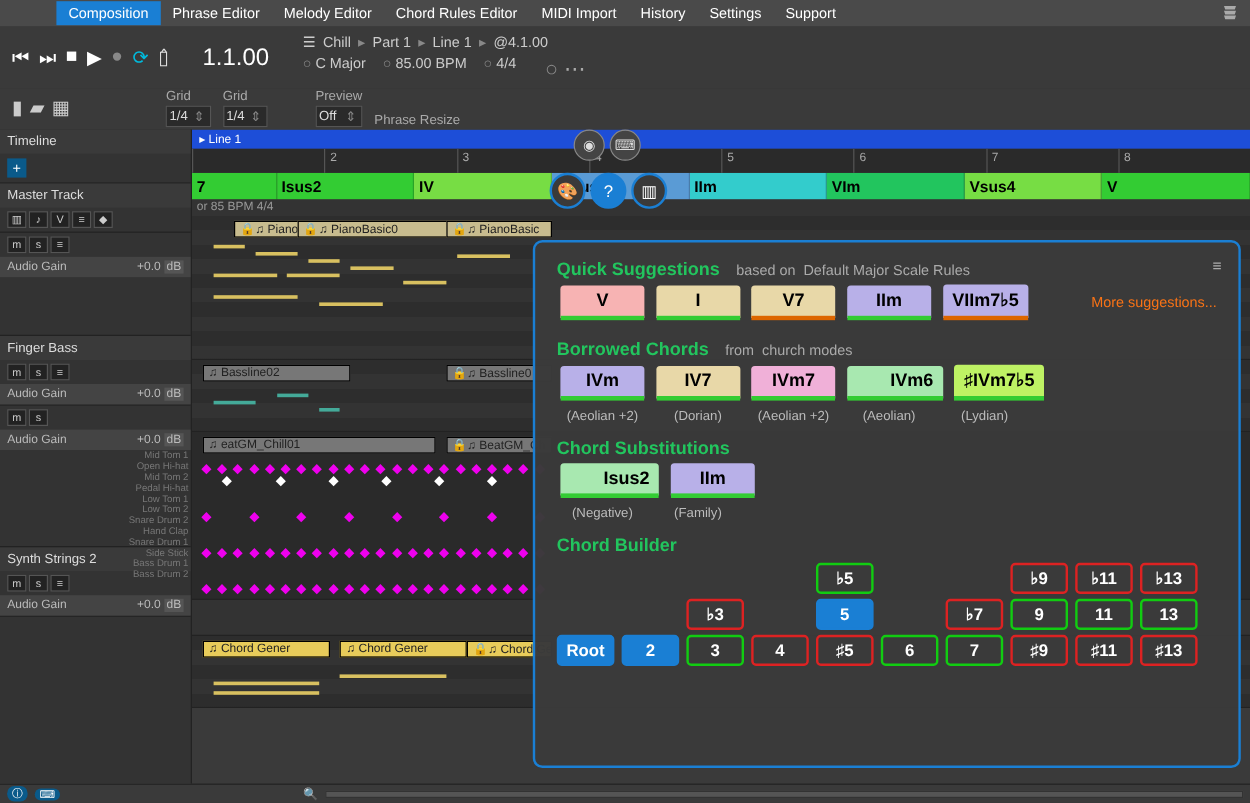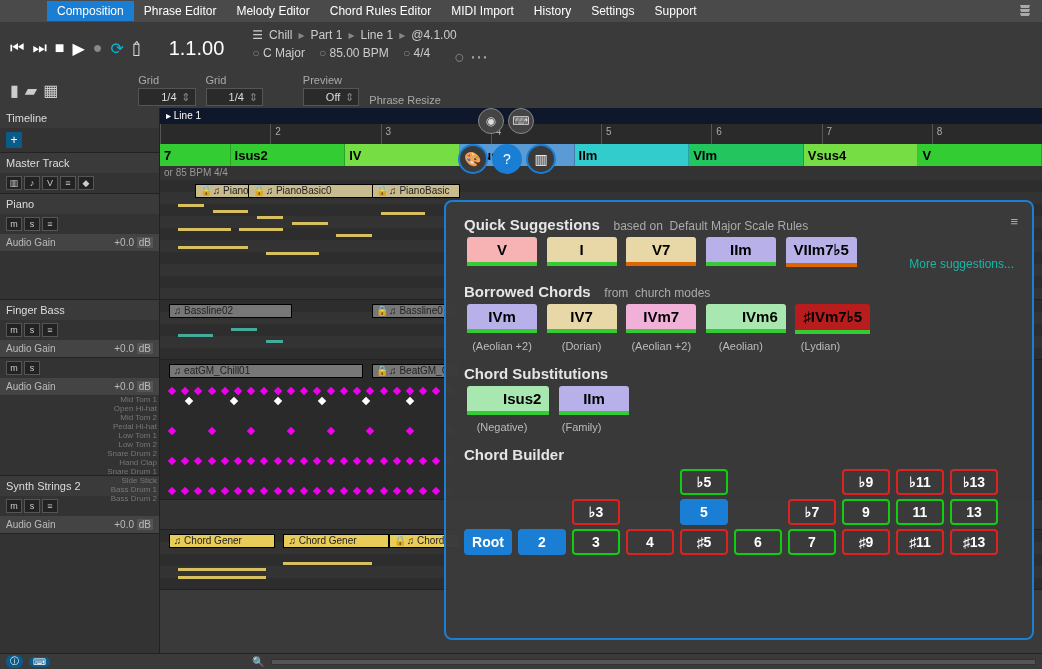--- a/index.html
+++ b/index.html
@@ -74,21 +74,21 @@
   background: #3a3a3a;
   font-size: 11px;
 }
 .toolbar2 .icons { display: flex; gap: 6px; font-size: 16px; color: #ccc; align-self: center;}
 .toolbar2 .group { display: flex; flex-direction: column; gap: 2px; }
 .toolbar2 .lbl { color: #aaa; font-size: 11px; }
 .toolbar2 select, .toolbar2 .sel {
   background: #2a2a2a;
   border: 1px solid #555;
   color: #ddd;
-  padding: 2px 18px 2px 22px;
+  padding: 2px 18px 2px 2px;
   font-size: 11px;
   position: relative;
 }
 .toolbar2 .sel::after {
   content: "⇕";
   position: absolute;
   right: 4px;
   color: #888;
 }
 
@@ -144,21 +144,21 @@
   color: #bbb;
   font-size: 10px;
 }
 
 .timeline-area {
   flex: 1;
   position: relative;
   overflow: hidden;
 }
 .line-header {
-  background: #0f172a;
+  background: #1d4ed8;
   color: #fff;
   font-size: 10px;
   padding: 2px 6px;
   height: 16px;
 }
 .ruler {
   height: 20px;
   background: #2a2a2a;
   position: relative;
   display: flex;
@@ -237,21 +237,21 @@
   background: rgba(58,58,58,0.98);
   border: 2px solid #1a7fd4;
   border-radius: 8px;
   padding: 14px 18px;
   font-size: 13px;
   z-index: 100;
 }
 .popup h3 {
   font-size: 15px;
   font-weight: bold;
-  color: #e5e5e5;
+  color: #22c55e;
   display: inline;
 }
 .popup .sub {
   color: #aaa;
   font-size: 12px;
   margin-left: 10px;
 }
 .popup .row { margin-bottom: 12px; }
 .popup .menu-icon {
   position: absolute;
@@ -271,33 +271,33 @@
   border-bottom: 4px solid;
   border-radius: 3px 3px 0 0;
 }
 .chip.pink   { background: #f7b3b3; border-bottom-color: #3c3; }
 .chip.tan    { background: #e8d8a8; border-bottom-color: #3c3; }
 .chip.tan2   { background: #e8d8a8; border-bottom-color: #d60; }
 .chip.lav    { background: #b8b0e8; border-bottom-color: #3c3; }
 .chip.lav2   { background: #b8b0e8; border-bottom-color: #d60; }
 .chip.pink2  { background: #f0b0d8; border-bottom-color: #3c3; }
 .chip.green  { background: #a8e8b0; border-bottom-color: #3c3; padding-left: 36px; }
-.chip.blue   { background: #b91c1c; border-bottom-color: #3c3; }
+.chip.blue   { background: #bef264; border-bottom-color: #3c3; }
 .caption {
   font-size: 11px;
   color: #bbb;
   display: inline-block;
   min-width: 76px;
   text-align: center;
 }
 .more-link {
-  color: #14b8a6;
+  color: #f97316;
   font-size: 12px;
   float: right;
-  margin-top: 24px;
+  margin-top: 12px;
 }
 
 .builder {
   display: flex;
   gap: 6px;
   align-items: flex-end;
   margin-top: 6px;
   flex-wrap: nowrap;
 }
 .bcol { display: flex; flex-direction: column; gap: 4px; }
@@ -480,21 +480,20 @@
       <div class="track-controls">
         <span class="sqbtn">▥</span>
         <span class="sqbtn">♪</span>
         <span class="sqbtn">V</span>
         <span class="sqbtn">≡</span>
         <span class="sqbtn">◆</span>
       </div>
     </div>
 
     <div class="panel-section">
-      <div class="panel-header">Piano</div>
       <div class="track-controls">
         <span class="sqbtn">m</span>
         <span class="sqbtn">s</span>
         <span class="sqbtn">≡</span>
       </div>
       <div class="gain-row">
         <span>Audio Gain</span>
         <span><span>+0.0</span> <span style="background:#555;padding:0 2px">dB</span></span>
       </div>
       <div style="height:48px"></div>

